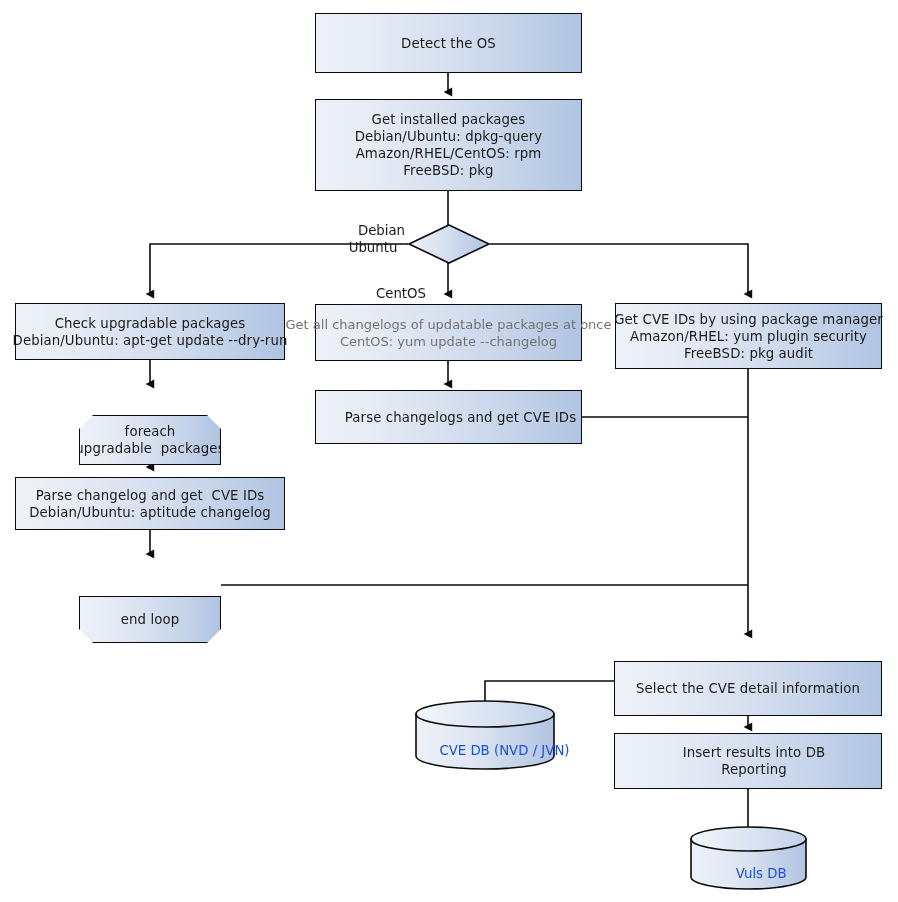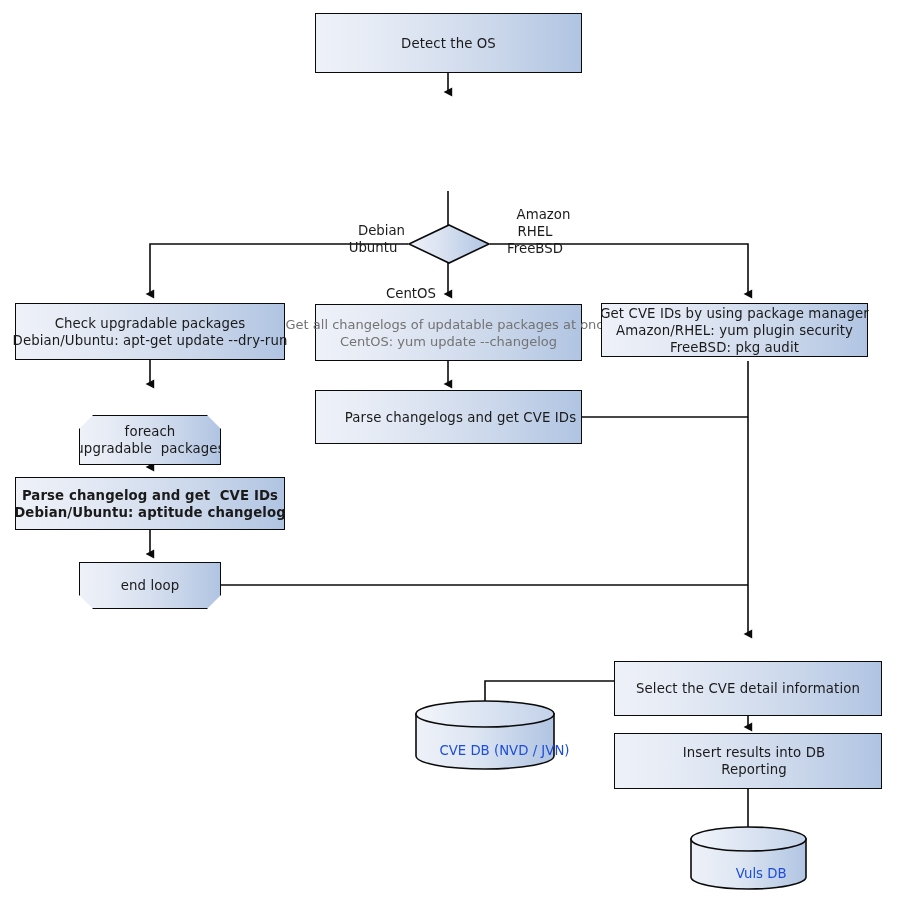--- a/index.html
+++ b/index.html
@@ -128,81 +128,82 @@
       <path d="M748,789 L748,833"></path>
 
       <path d="M485,714 L485,681 L614,681"></path>
     </g>
   </svg>
 
   <div class="node box" style="left:315px; top:13px; width:267px; height:60px;">
     <span>Detect the OS</span>
   </div>
 
+  <div class="node box" style="left:315px; top:99px; width:267px; height:92px;">
+    <span>Get installed packages
+Debian/Ubuntu: dpkg-query
+Amazon/RHEL/CentOS: rpm
+FreeBSD: pkg</span>
+  </div>
 
   <div class="diamond-wrap" style="left:406px; top:222px; width:86px; height:44px;">
     <svg width="86" height="44" viewBox="0 0 86 44">
       <defs>
         <linearGradient id="dg" x1="0" y1="0" x2="1" y2="0">
           <stop offset="0%" stop-color="#eef1f8"></stop>
           <stop offset="35%" stop-color="#dde5f2"></stop>
           <stop offset="100%" stop-color="#b0c4e2"></stop>
         </linearGradient>
       </defs>
       <polygon points="43,3 83,22 43,41 3,22" fill="url(#dg)" stroke="#0a0a0a" stroke-width="1.6"></polygon>
     </svg>
   </div>
 
   <div class="edge-label" style="left:336px; top:205px; width:74px;">
     <span>Debian
 Ubuntu</span>
   </div>
 
-  <div class="edge-label" style="left:492px; top:189px; width:86px;">
-    <span>Amazon
-RHEL
-FreeBSD</span>
-  </div>
-
-  <div class="edge-label" style="left:369px; top:268px; width:66px;">
+
+  <div class="edge-label" style="left:359px; top:268px; width:66px;">
     <span>CentOS</span>
   </div>
 
   <div class="node box" style="left:15px; top:303px; width:270px; height:57px;">
     <span>Check upgradable packages
 Debian/Ubuntu: apt-get update --dry-run</span>
   </div>
 
   <div class="node box" style="left:315px; top:304px; width:267px; height:57px;"></div>
   <div class="overflow-text" style="left:300px; top:304px; width:297px; height:57px;">
     <span>Get all changelogs of updatable packages at once
 CentOS: yum update --changelog</span>
   </div>
 
-  <div class="node box" style="left:601px; top:303px; width:267px; height:54px;">
+  <div class="node box" style="left:615px; top:303px; width:267px; height:66px;">
     <span>Get CVE IDs by using package manager
 Amazon/RHEL: yum plugin security
 FreeBSD: pkg audit</span>
   </div>
 
   <div class="node loop-start" style="left:79px; top:392px; width:142px; height:50px;margin-top:23px;">
     <span>foreach
 upgradable  packages</span>
   </div>
 
   <div class="node box" style="left:315px; top:390px; width:267px; height:54px;padding-left:24px;">
     <span>Parse changelogs and get CVE IDs</span>
   </div>
 
-  <div class="node box" style="left:15px; top:477px; width:270px; height:53px;font-weight:bold;">
+  <div class="node box" style="left:15px; top:477px; width:270px; height:53px;">
     <span>Parse changelog and get  CVE IDs
 Debian/Ubuntu: aptitude changelog</span>
   </div>
 
-  <div class="node loop-end" style="left:79px; top:562px; width:142px; height:47px;">
+  <div class="node loop-end" style="left:79px; top:596px; width:142px; height:47px;">
     <span>end loop</span>
   </div>
 
   <div class="node box" style="left:614px; top:641px; width:268px; height:55px;margin-top:20px;">
     <span>Select the CVE detail information</span>
   </div>
 
   <div class="node box" style="left:614px; top:733px; width:268px; height:56px;padding-left:12px;">
     <span>Insert results into DB
 Reporting</span>

